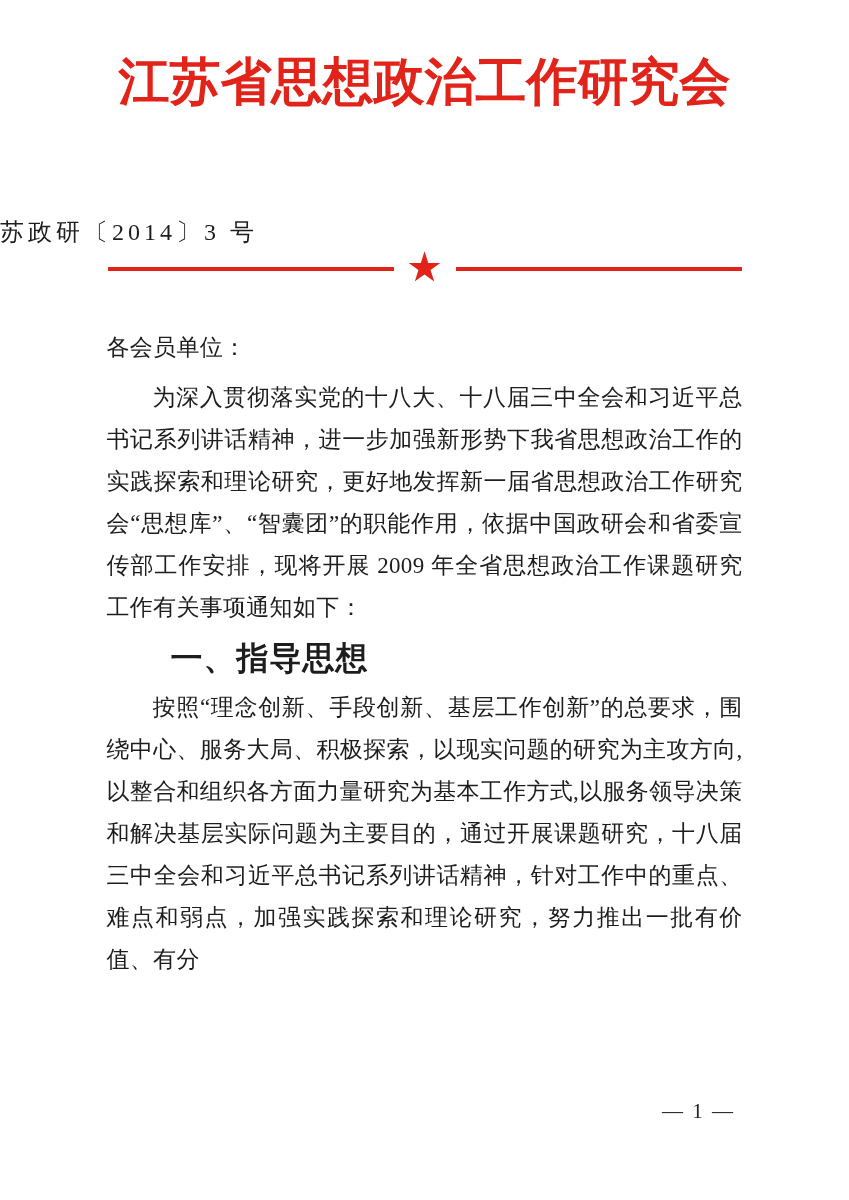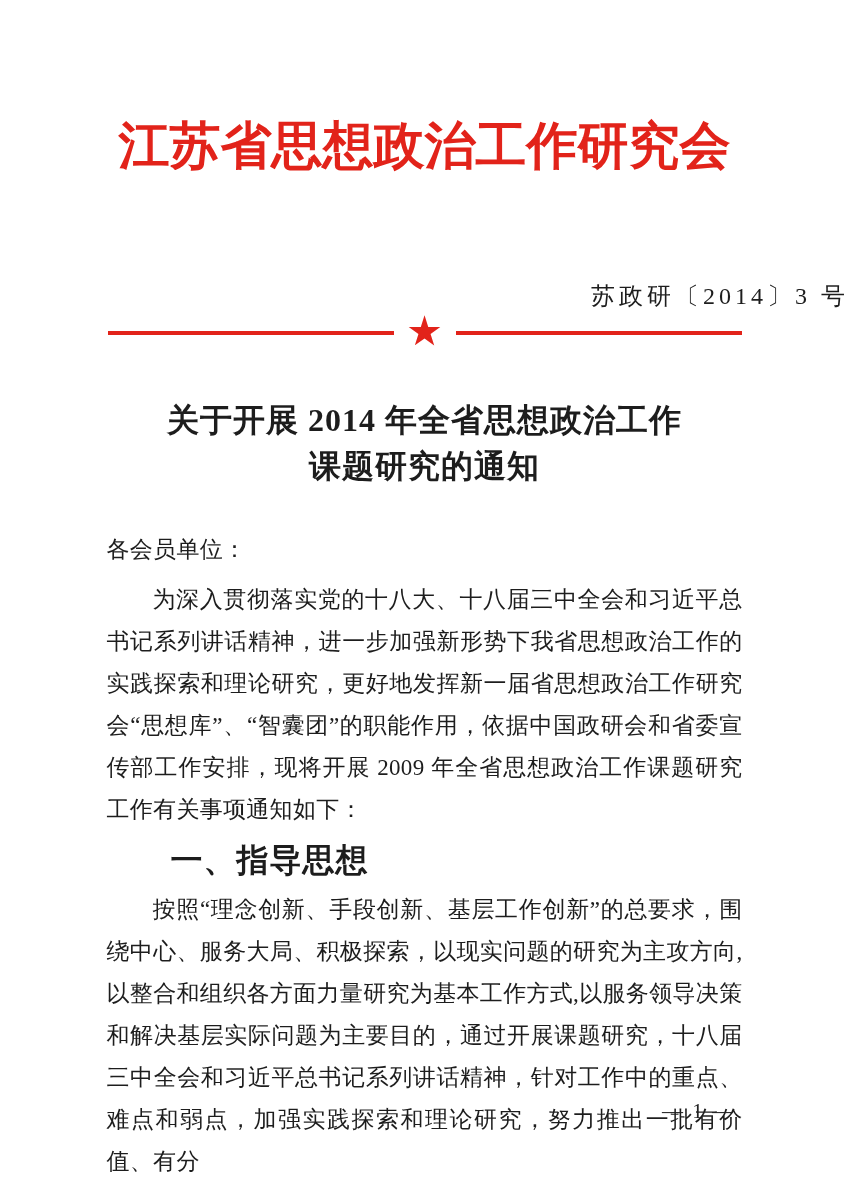--- a/index.html
+++ b/index.html
@@ -9,32 +9,32 @@
     position: relative;
     width: 849px;
     height: 1200px;
     margin: 0;
     background: #ffffff;
     overflow: hidden;
     font-family: "Liberation Serif", "DejaVu Serif", serif;
     color: var(--text);
   }
   .org-title {
-    padding-top: 116px;
+    padding-top: 52px;
     text-align: center;
     color: var(--red);
     font-size: 51px;
     font-weight: bold;
     line-height: 1.2;
     letter-spacing: 0px;
     white-space: nowrap;
   }
   .doc-number {
     margin-top: 104px;
-    text-align: right;
+    text-align: left;
     font-size: 24px;
     line-height: 30px;
     letter-spacing: 4px;
   }
   .rule-row {
     display: flex;
     align-items: center;
     width: 634px;
     margin: 4px auto 0 auto;
   }
@@ -93,24 +93,20 @@
   <div class="org-title">江苏省思想政治工作研究会</div>
 
   <div class="doc-number">苏政研〔2014〕3 号</div>
 
   <div class="rule-row">
     <span class="rule"></span>
     <span class="star">★</span>
     <span class="rule"></span>
   </div>
 
-  <h1 class="doc-title">
-    <span class="t-line">关于开展 2014 年全省思想政治工作</span>
-    <span class="t-line">课题研究的通知</span>
-  </h1>
 
   <div class="body-block">
     <p class="salutation">各会员单位：</p>
     <p class="para">为深入贯彻落实党的十八大、十八届三中全会和习近平总书记系列讲话精神，进一步加强新形势下我省思想政治工作的实践探索和理论研究，更好地发挥新一届省思想政治工作研究会“思想库”、“智囊团”的职能作用，依据中国政研会和省委宣传部工作安排，现将开展 2009 年全省思想政治工作课题研究工作有关事项通知如下：</p>
     <p class="section-heading">一、指导思想</p>
     <p class="para">按照“理念创新、手段创新、基层工作创新”的总要求，围绕中心、服务大局、积极探索，以现实问题的研究为主攻方向,以整合和组织各方面力量研究为基本工作方式,以服务领导决策和解决基层实际问题为主要目的，通过开展课题研究，十八届三中全会和习近平总书记系列讲话精神，针对工作中的重点、难点和弱点，加强实践探索和理论研究，努力推出一批有价值、有分</p>
   </div>
 
   <div class="page-number">— 1 —</div>
 

